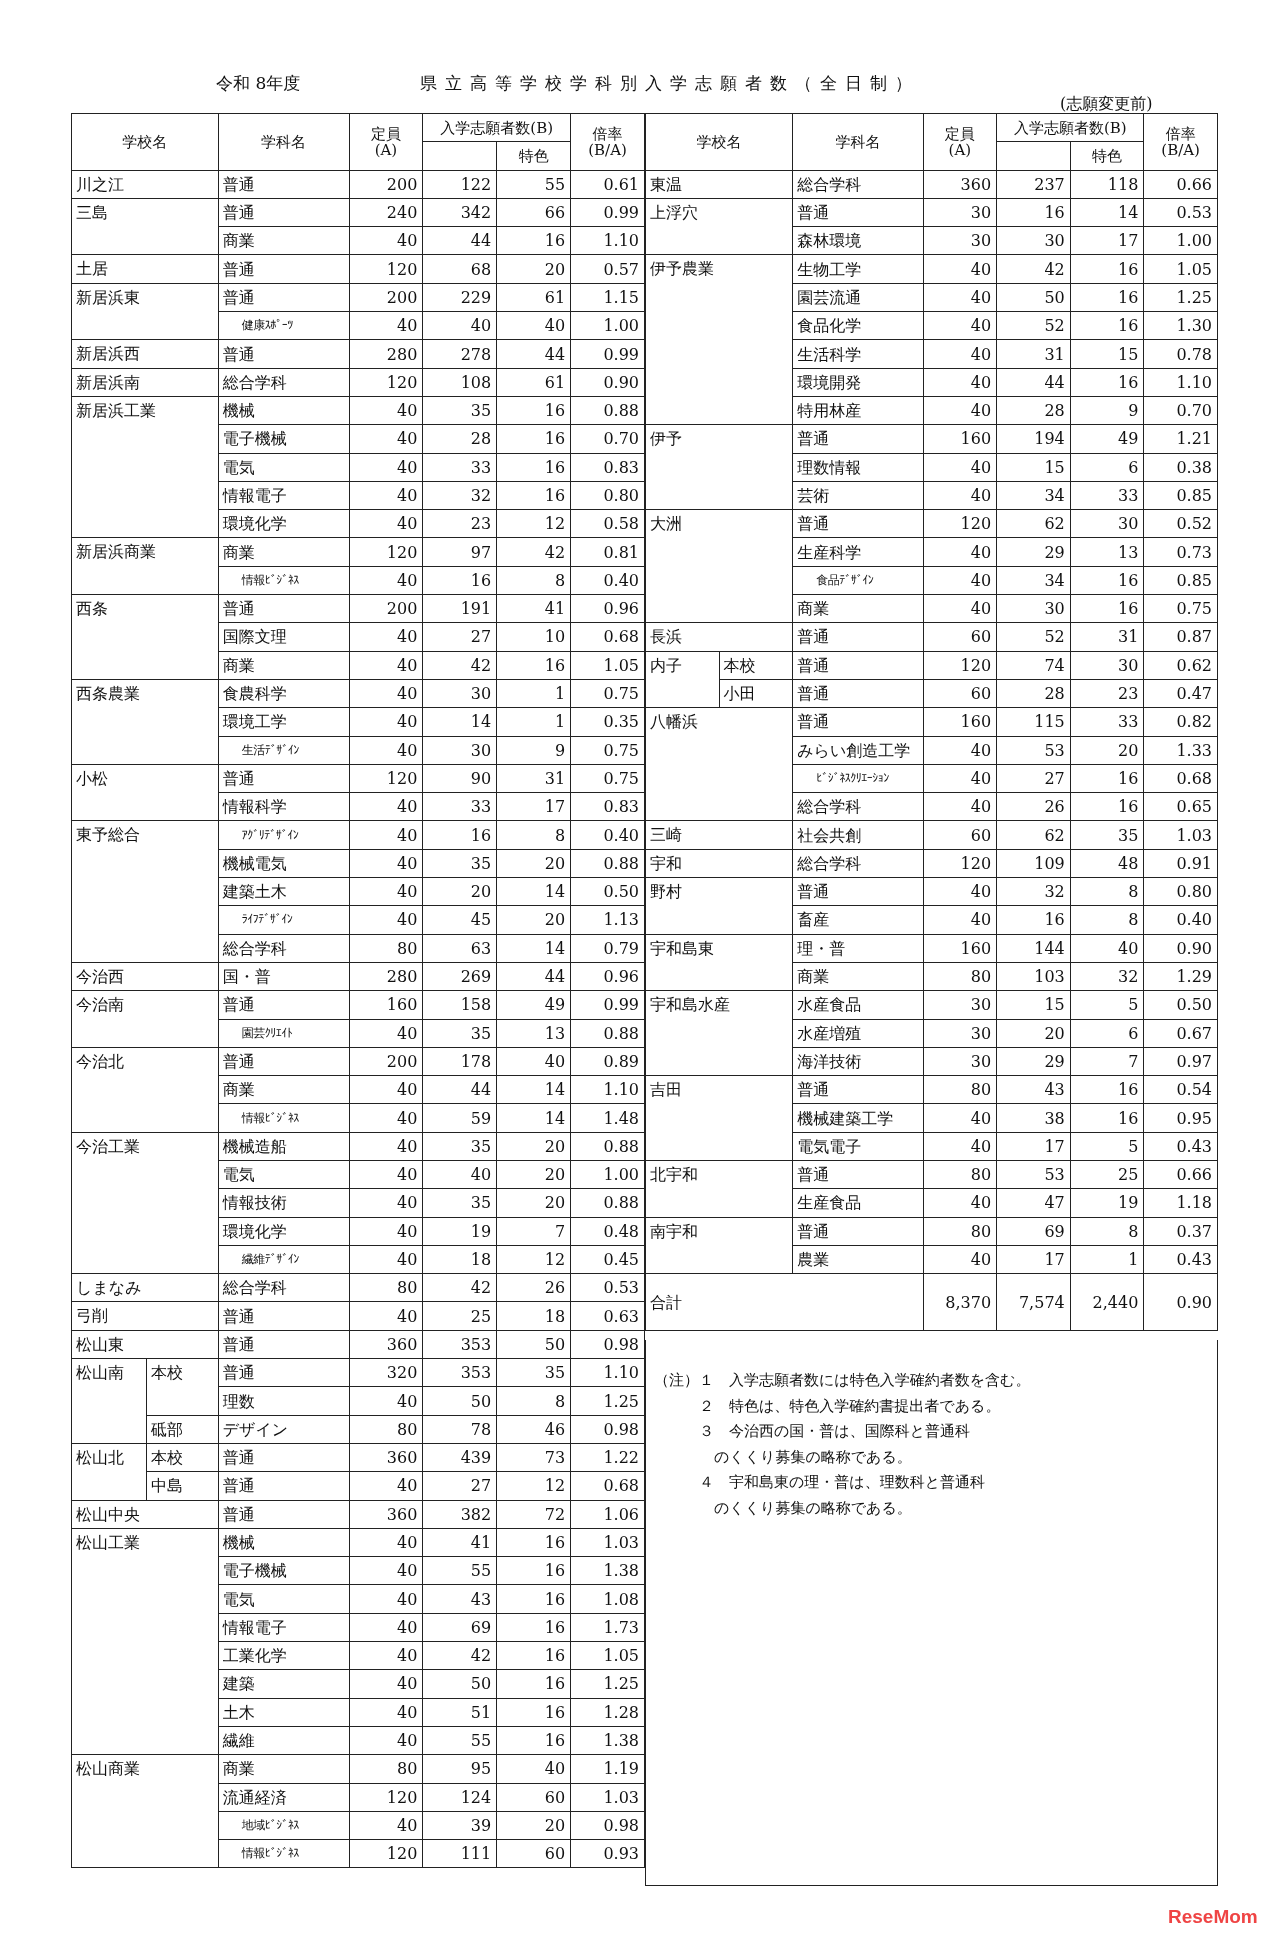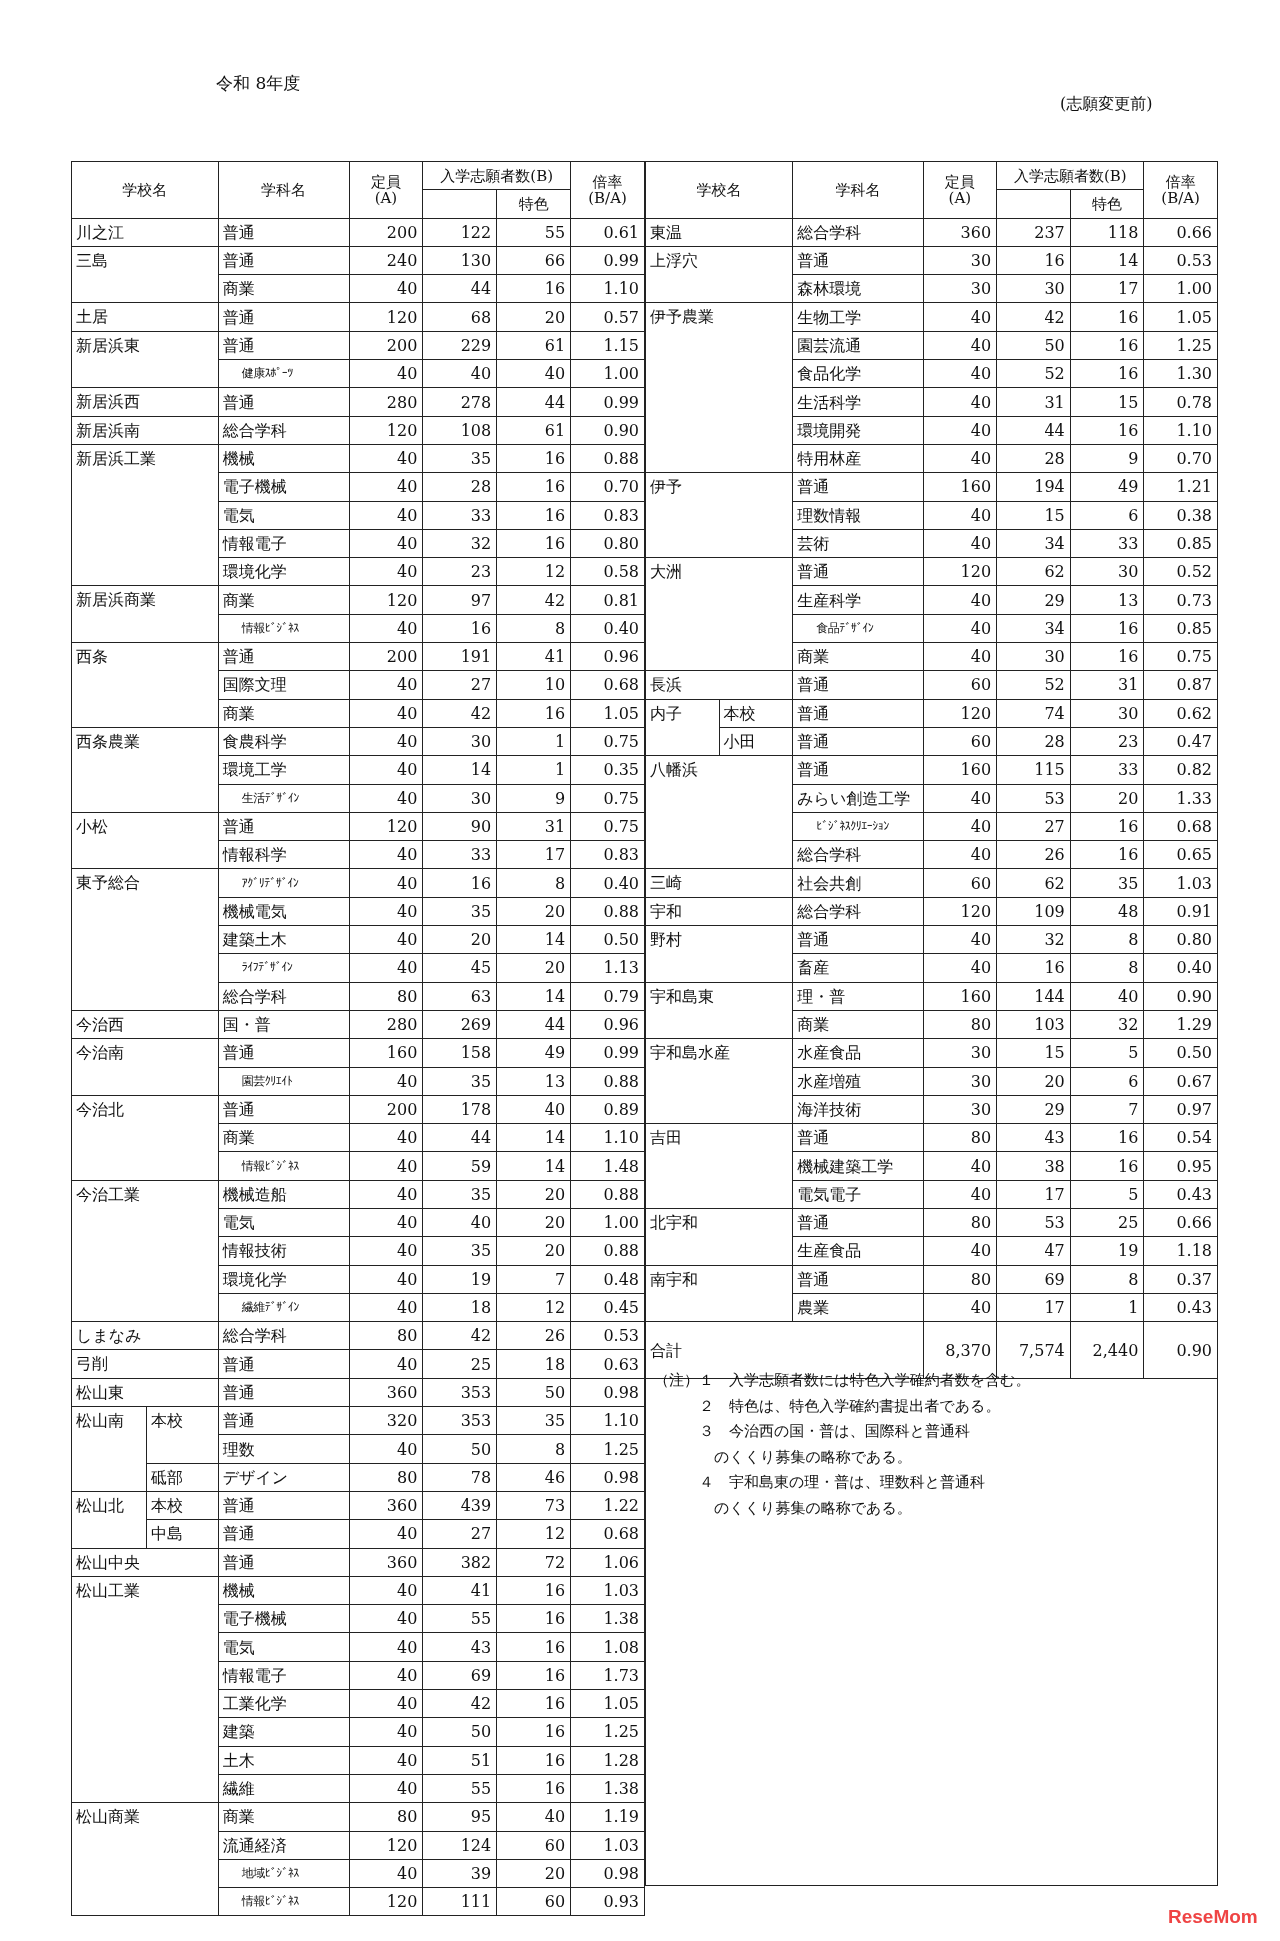--- a/index.html
+++ b/index.html
@@ -1,21 +1,21 @@
 <!DOCTYPE html>
 <html><head>
 <meta charset="utf-8">
 <style>
   html, body { margin:0; padding:0; background:#ffffff; }
   body { width:1280px; height:1941px; position:relative; font-family:"DejaVu Serif","Liberation Serif",serif; color:#111; overflow:hidden; }
   .title-row { position:absolute; top:72px; left:0; width:1118px; height:24px; font-size:17px; }
   .year { position:absolute; left:216px; top:0; }
   .main-title { position:absolute; left:420px; top:0; letter-spacing:8px; }
   .note-top { position:absolute; left:1060px; top:94px; font-size:16px; }
-  table { border-collapse:collapse; position:absolute; table-layout:fixed; font-size:16px;margin-top:48px; }
+  table { border-collapse:collapse; position:absolute; table-layout:fixed; font-size:16px; }
   td, th { border:1.6px solid #222; padding:0 4px; height:27.3px; line-height:27px; white-space:nowrap; overflow:hidden; font-weight:normal; }
   th { text-align:center; line-height:16px; font-size:15px; }
   .num { text-align:right; padding-right:5px; }
   .school { vertical-align:top; text-align:left; }
   .sub { vertical-align:top; }
   .dept { text-align:left; }
   .small { font-size:12px; letter-spacing:-0.5px;padding-left:23px; }
   #left { left:71px; top:113px; width:574px; }
   #right { left:645px; top:113px; width:573px; }
   .hdr-top { border-bottom:1.6px solid #222; }
@@ -23,20 +23,21 @@
   .notes { position:absolute; left:654px; top:1368px; font-size:15px; line-height:25.5px; }
   .notes div { white-space:nowrap; }
   .watermark { position:absolute; left:1168px; top:1906px; font-family:Liberation Sans, sans-serif; font-weight:bold; font-size:19px; color:#ef4444; }
   .notebox { position:absolute; left:645px; top:1340px; width:573px; height:546px; border:1.6px solid #222; border-top:none; box-sizing:border-box; }
 </style>
 </head>
 <body>
 
 <div class="title-row">
   <span class="year">令和 8年度</span>
+  <span class="main-title">県立高等学校学科別入学志願者数（全日制）</span>
 </div>
 <div class="note-top">(志願変更前)</div>
 
 <table id="left">
   <colgroup>
     <col style="width:71px">
       <col style="width:68px">
       <col style="width:124px">
       <col style="width:70px">
       <col style="width:70px">
@@ -62,21 +63,21 @@
         <td class="dept">普通</td>
         <td class="num">200</td>
         <td class="num">122</td>
         <td class="num">55</td>
         <td class="num">0.61</td>
       </tr>
       <tr>
         <td class="school" rowspan="2" colspan="2">三島</td>
         <td class="dept">普通</td>
         <td class="num">240</td>
-        <td class="num">130</td>
+        <td class="num">342</td>
         <td class="num">66</td>
         <td class="num">0.99</td>
       </tr>
       <tr>
         <td class="dept">商業</td>
         <td class="num">40</td>
         <td class="num">44</td>
         <td class="num">16</td>
         <td class="num">1.10</td>
       </tr>

